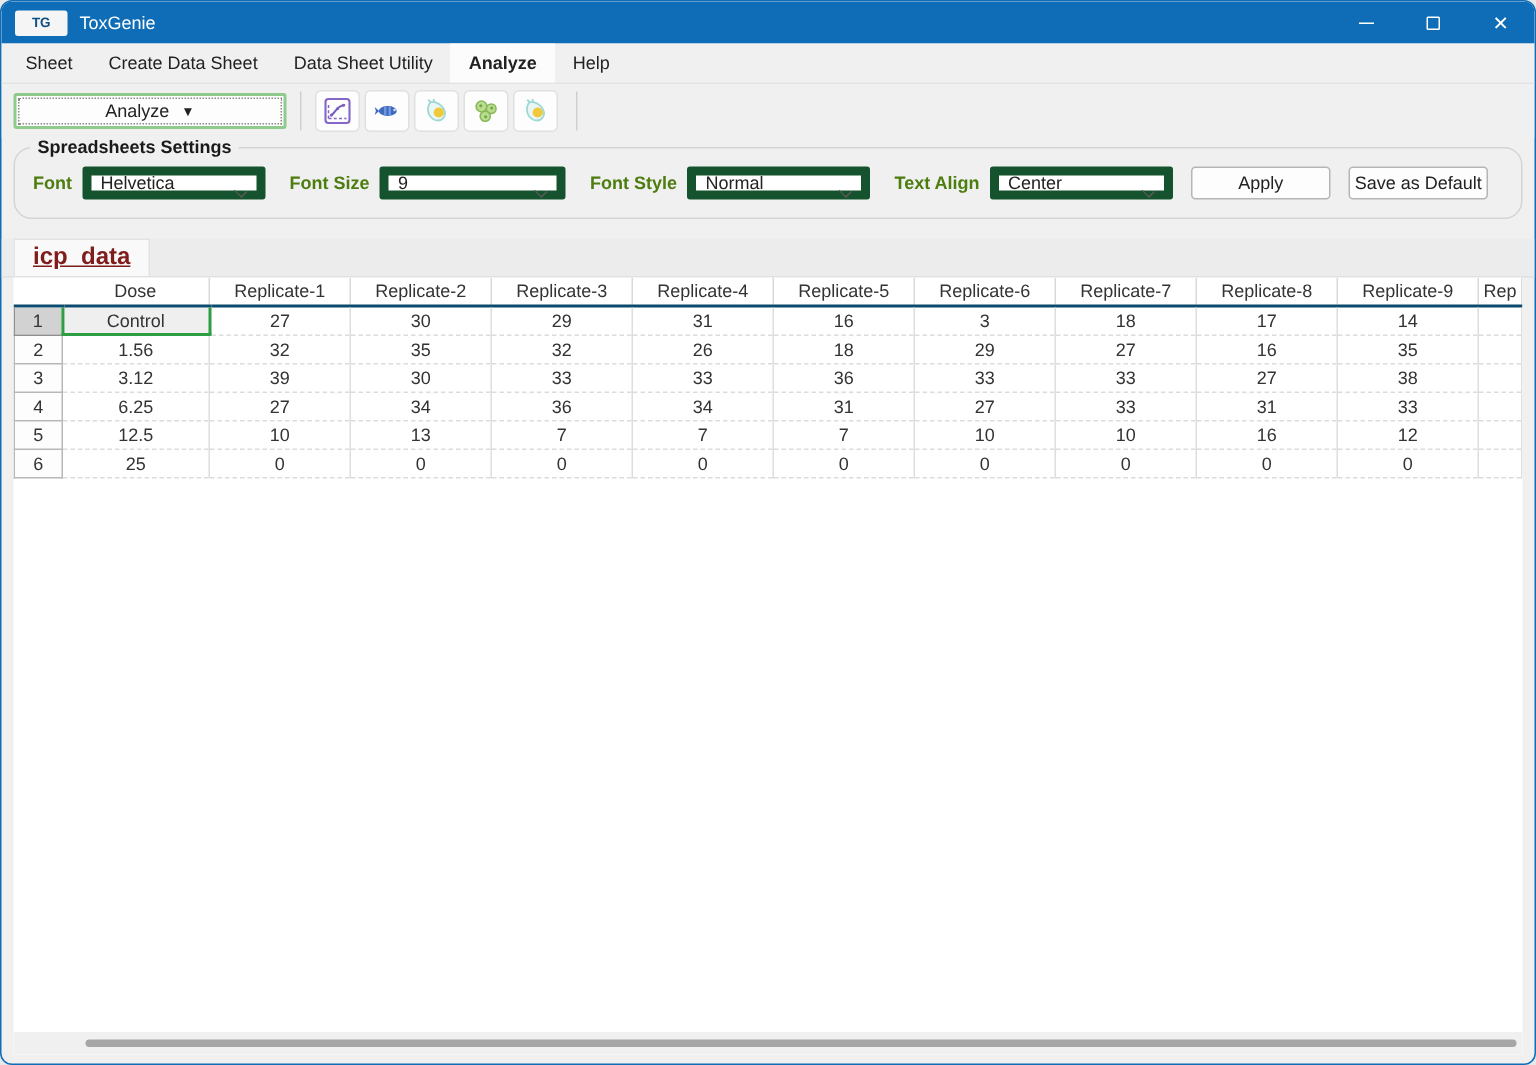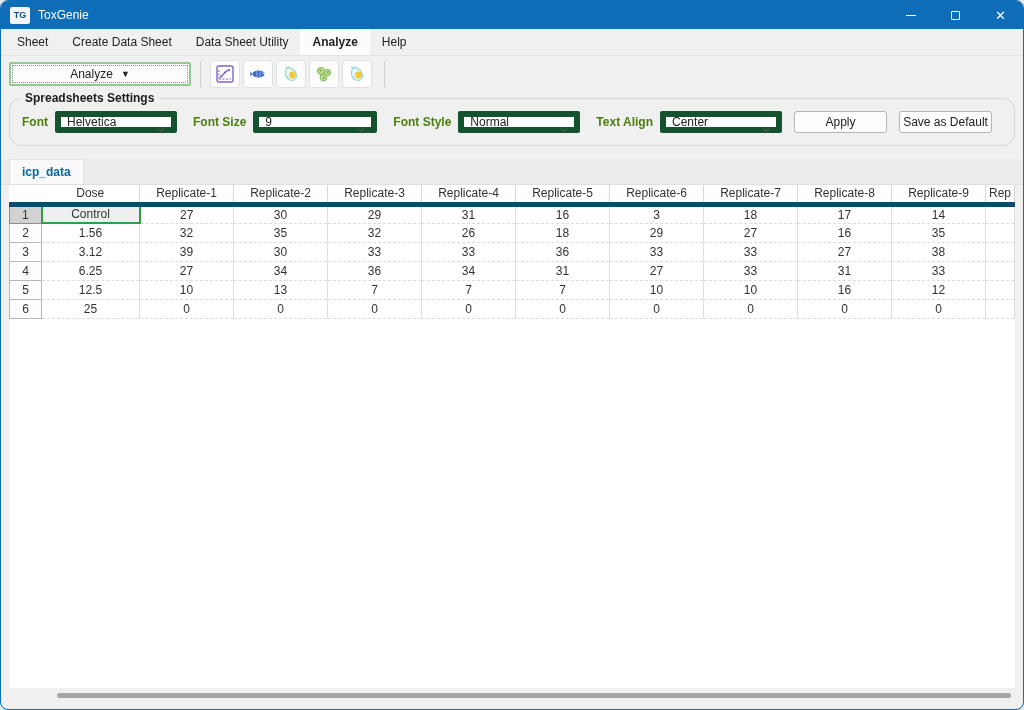--- a/index.html
+++ b/index.html
@@ -4,21 +4,21 @@
 <style>
   * { margin:0; padding:0; box-sizing:border-box; }
   html,body { width:1024px; height:710px; font-family:"Liberation Sans", sans-serif; background:#e8e8e8; }
   .window {
     width:1024px; height:710px; background:#f0f0f0;
     border:1px solid #0e6db6; border-radius:8px; overflow:hidden;
     display:flex; flex-direction:column;
   }
   
   .titlebar { height:28px; background:#0e6db6; display:flex; align-items:center; color:#fff; flex:0 0 auto; }
-  .app-logo { width:20px; height:17px; background:#f5f5f5; color:#0e4f86; font-size:9px; font-weight:bold;
+  .app-logo { width:35px; height:17px; background:#f5f5f5; color:#0e4f86; font-size:9px; font-weight:bold;
     display:flex; align-items:center; justify-content:center; margin:0 8px 0 9px; border-radius:2px; }
   .app-title { font-size:12px; }
   .titlebar-spacer { flex:1; }
   .win-btn { width:45px; height:28px; display:flex; align-items:center; justify-content:center; color:#fff; font-size:12px; }
   .glyph-min { width:10px; height:0; border-top:1px solid #fff; display:inline-block; }
   .glyph-max { width:9px; height:9px; border:1px solid #fff; border-radius:1px; display:inline-block; }
   .glyph-close { font-size:13px; line-height:1; }
   
   .menubar { height:27px; background:#f0f0f0; display:flex; align-items:stretch; padding-left:4px; flex:0 0 auto; border-bottom:1px solid #e3e3e3; }
   .menu-item { padding:0 12px; display:flex; align-items:center; font-size:12px; color:#222; cursor:default; }
@@ -42,26 +42,26 @@
     font-size:12px; color:#222; padding-left:6px; position:relative; }
   .combo .chev { position:absolute; right:7px; top:7px; width:7px; height:7px; border-right:1px solid #5a5a5a; border-bottom:1px solid #5a5a5a; transform:rotate(45deg) scale(1,.8); transform-origin:center; }
   .combo-font { width:122px; } .combo-size { width:124px; } .combo-style { width:122px; } .combo-align { width:122px; }
   .push-btn { height:22px; background:#fdfdfd; border:1px solid #b5b5b5; border-radius:3px; font-size:12px; color:#222;
     display:flex; align-items:center; justify-content:center; }
   .btn-apply { width:93px; margin-left:12px; } .btn-savedef { width:93px; margin-left:12px; }
   
   .gap { height:10px; flex:0 0 auto; }
   .tabbar { height:26px; display:flex; align-items:flex-end; padding-left:8px; background:#ececec; flex:0 0 auto; border-bottom:1px solid #e0e0e0; }
   .sheet-tab { height:25px; padding:0 12px; background:#f9f9f9; display:flex; align-items:center;
-    font-size:12px; font-weight:bold; color:#0369a1; border:1px solid #e2e2e2; border-bottom:none; }
+    font-size:16px; font-weight:bold; color:#7f1d1d; border:1px solid #e2e2e2; border-bottom:none;text-decoration:underline; }
   .sheet-panel { flex:1; background:#fff; margin:0 8px 6px 8px; position:relative; overflow:hidden; }
   table.sheet { border-collapse:collapse; table-layout:fixed; width:100%; }
   table.sheet th, table.sheet td { font-size:12px; font-weight:normal; text-align:center; height:19px; padding:0;
     overflow:hidden; white-space:nowrap; color:#333; }
-  thead th { height:20px; background:#fff; border-right:1px solid #d9d9d9; border-bottom:5px solid #0c4a6e; }
+  thead th { height:20px; background:#fff; border-right:1px solid #d9d9d9; border-bottom:2px solid #0c4a6e; }
   thead th.corner { border-right:none; }
   tbody td { border-right:1px solid #dedede; border-bottom:1px dashed #dcdcdc; background:#fff; }
   tbody th.rowhdr { border:1px solid #b7b7b7; background:#fdfdfd; width:32px; }
   tbody th.rowhdr.active { background:#d2d2d2; border:1px solid #8f8f8f; }
   tbody td.selected { border:2px solid #2e9e44; background:#efefef; }
   
   .hscroll { position:absolute; left:0; right:0; bottom:0; height:15px; background:#f0f0f0; }
   .hscroll .thumb { position:absolute; left:48px; right:4px; top:5px; height:5px; background:#a6a6a6; border-radius:3px; }
 </style>
 </head>

